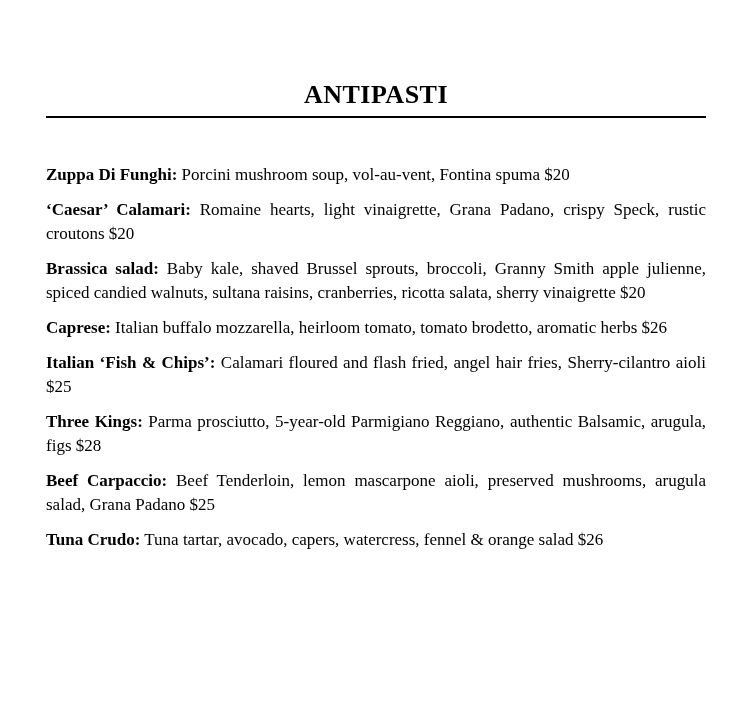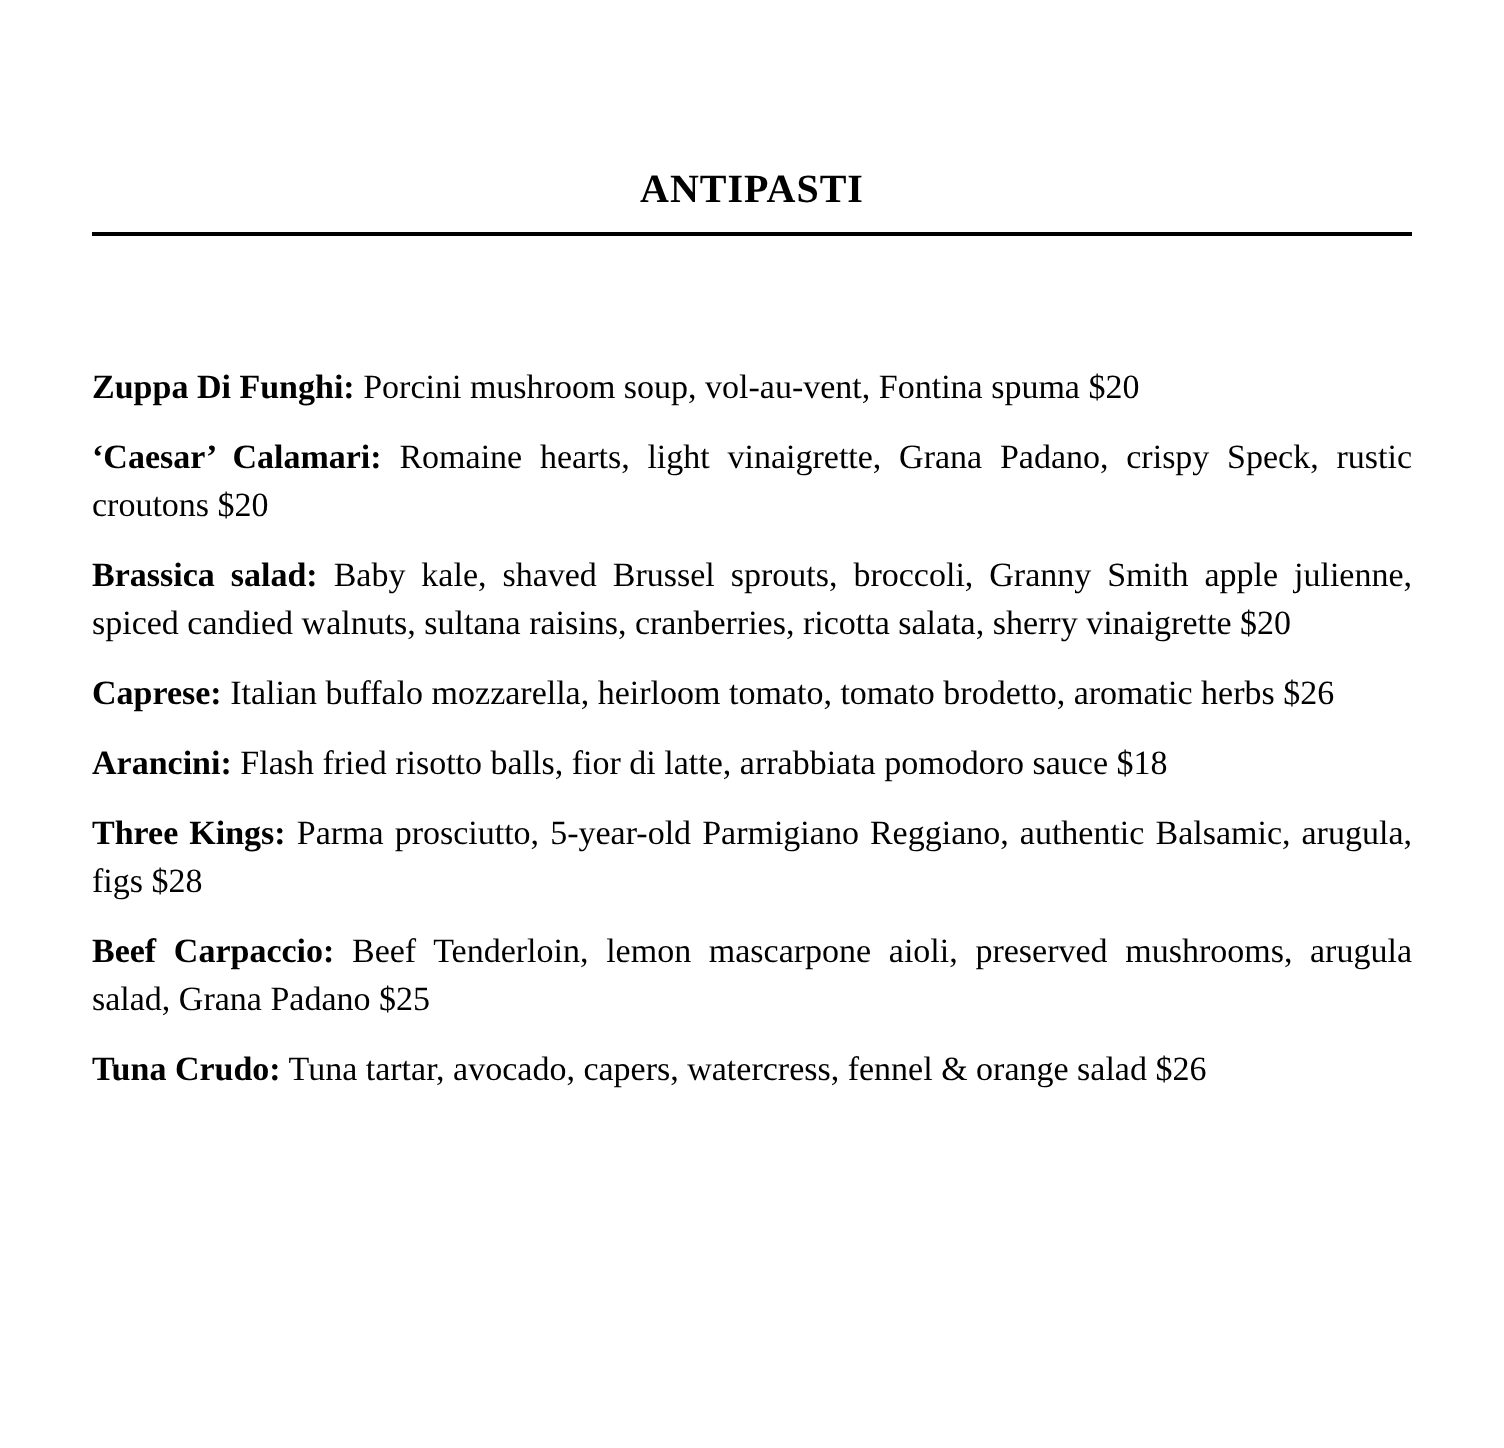--- a/index.html
+++ b/index.html
@@ -16,32 +16,32 @@
     overflow: hidden;
   }
   .page {
     width: 752px;
     height: 724px;
     padding: 0 46px;
   }
   .section-title {
     margin: 82px 0 0 0;
     text-align: center;
-    font-size: 20px;
+    font-size: 26px;
     line-height: 26px;
     font-weight: bold;
     letter-spacing: 0.5px;
   }
   .title-divider {
     border: none;
     border-top: 2px solid #000000;
     margin: 8px 0 0 0;
   }
   .menu-items {
-    margin-top: 64px;
+    margin-top: 45px;
   }
   .menu-item {
     margin: 0 0 11px 0;
     font-size: 17px;
     line-height: 24px;
     text-align: justify;
   }
   .menu-item-name {
     font-weight: bold;
   }
@@ -54,22 +54,22 @@
   <hr class="title-divider">
   <div class="menu-items">
   <p class="menu-item"><span class="menu-item-name">Zuppa Di Funghi:</span> <span class="menu-item-description">Porcini mushroom soup, vol-au-vent, Fontina spuma $20</span></p>
 
   <p class="menu-item"><span class="menu-item-name">‘Caesar’ Calamari:</span> <span class="menu-item-description">Romaine hearts, light vinaigrette, Grana Padano, crispy Speck, rustic croutons $20</span></p>
 
   <p class="menu-item"><span class="menu-item-name">Brassica salad:</span> <span class="menu-item-description">Baby kale, shaved Brussel sprouts, broccoli, Granny Smith apple julienne, spiced candied walnuts, sultana raisins, cranberries, ricotta salata, sherry vinaigrette $20</span></p>
 
   <p class="menu-item"><span class="menu-item-name">Caprese:</span> <span class="menu-item-description">Italian buffalo mozzarella, heirloom tomato, tomato brodetto, aromatic herbs $26</span></p>
 
+  <p class="menu-item"><span class="menu-item-name">Italian ‘Fish &amp; Chips’:</span> <span class="menu-item-description">Calamari floured and flash fried, angel hair fries, Sherry-cilantro aioli $25</span></p>
 
-  <p class="menu-item"><span class="menu-item-name">Arancini:</span> <span class="menu-item-description">Flash fried risotto balls, fior di latte, arrabbiata pomodoro sauce $18</span></p>
 
   <p class="menu-item"><span class="menu-item-name">Three Kings:</span> <span class="menu-item-description">Parma prosciutto, 5-year-old Parmigiano Reggiano, authentic Balsamic, arugula, figs $28</span></p>
 
 
   <p class="menu-item"><span class="menu-item-name">Beef Carpaccio:</span> <span class="menu-item-description">Beef Tenderloin, lemon mascarpone aioli, preserved mushrooms, arugula salad, Grana Padano $25</span></p>
 
 
   <p class="menu-item"><span class="menu-item-name">Tuna Crudo:</span> <span class="menu-item-description">Tuna tartar, avocado, capers, watercress, fennel &amp; orange salad $26</span></p>
 </div>
 </div>

